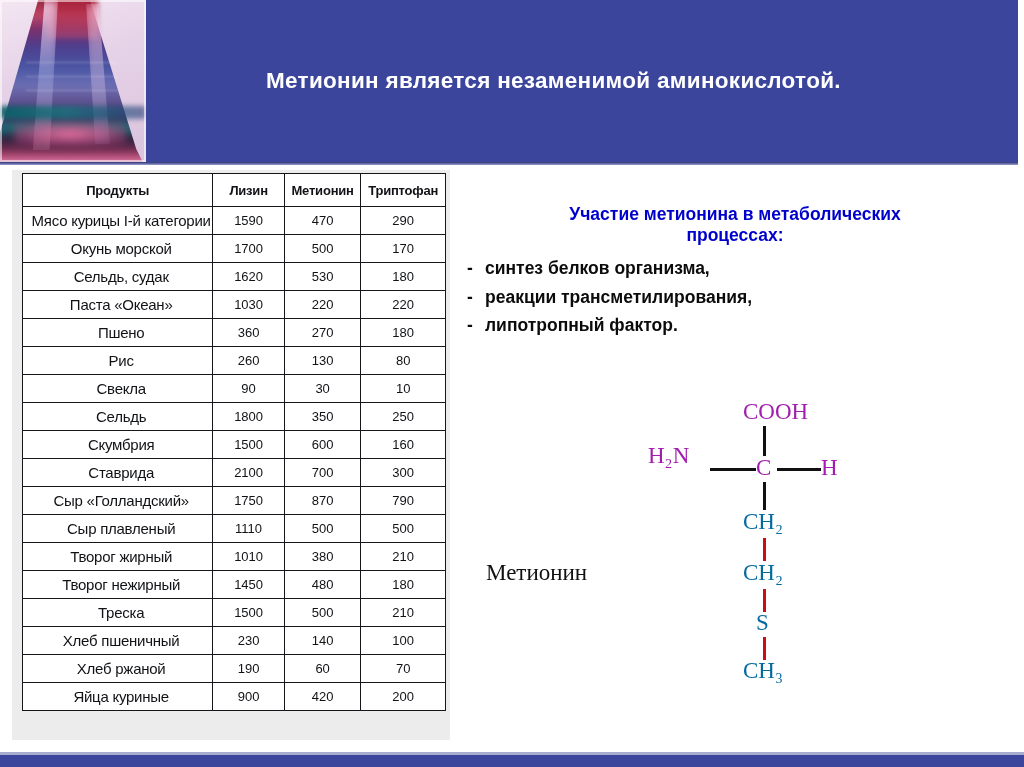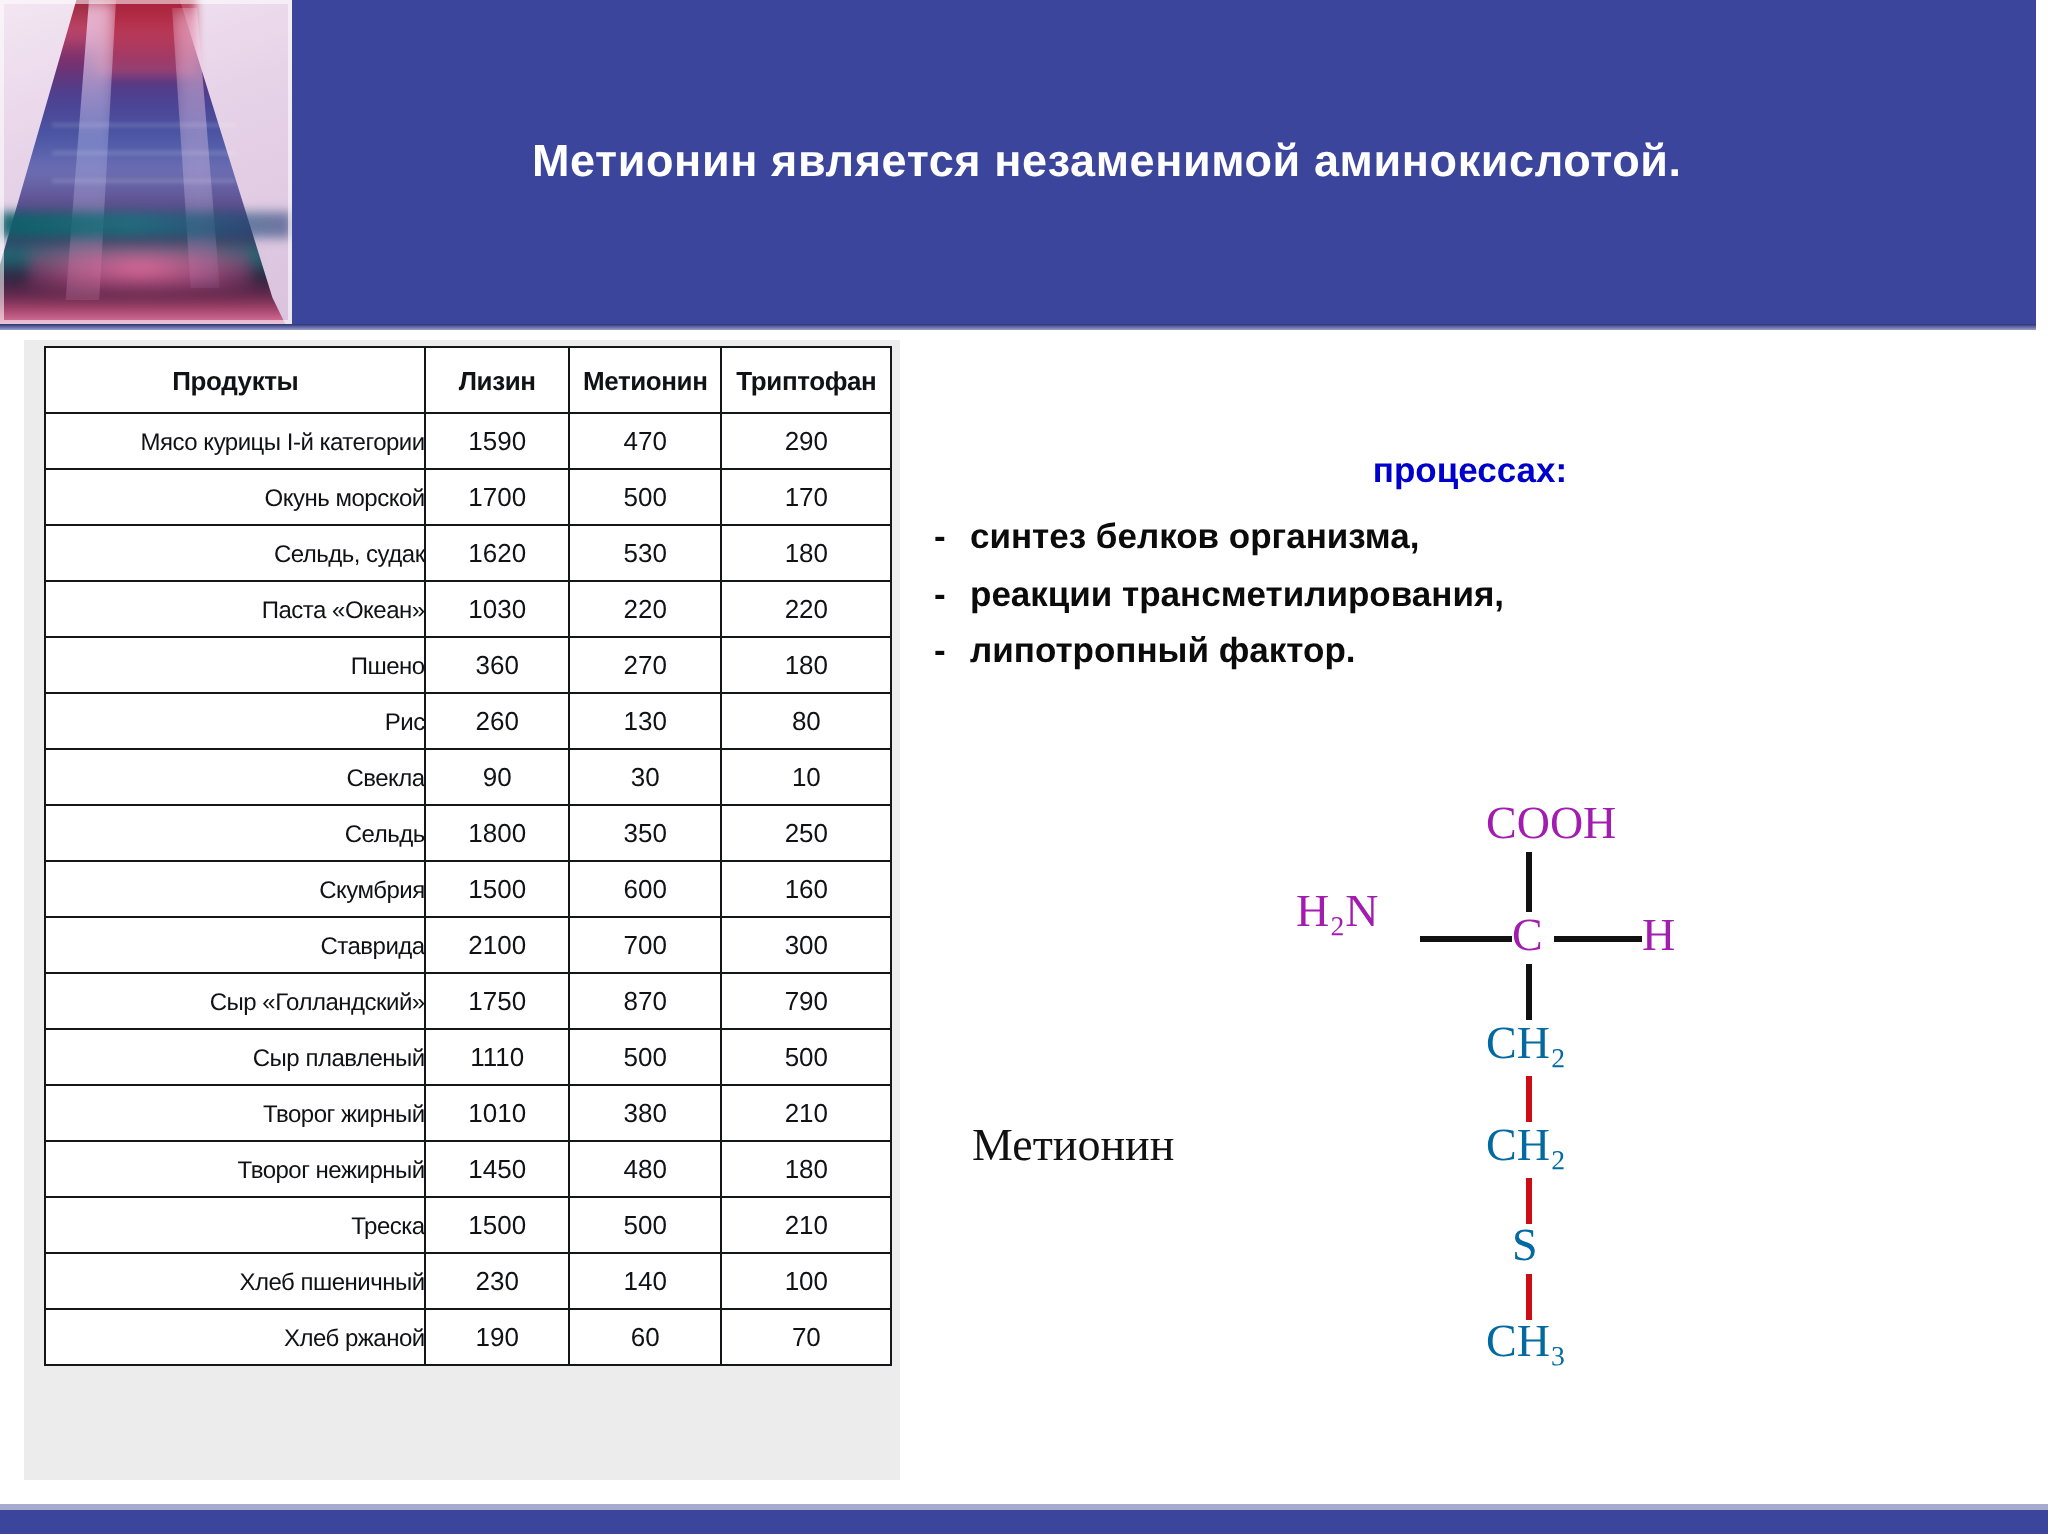--- a/index.html
+++ b/index.html
@@ -162,24 +162,24 @@
     background: #ffffff;
   }
   #nutrient-table thead th {
     font-weight: bold;
     font-size: 13px;
     height: 32px;
     text-align: center;
     letter-spacing: -0.2px;
   }
   #nutrient-table tbody td.prod {
-    text-align: right;
+    text-align: center;
     padding-left: 7px;
     letter-spacing: -0.25px;
-    font-size: 12px;
+    font-size: 15px;
   }
   #nutrient-table tbody td.num {
     text-align: center;
     font-size: 13px;
   }
   col.c-prod { width: 189px; }
   col.c-lys  { width: 71px; }
   col.c-met  { width: 76px; }
   col.c-trp  { width: 84px; }
 
@@ -402,28 +402,34 @@
           <td class="num">230</td>
           <td class="num">140</td>
           <td class="num">100</td>
         </tr>
         <tr>
           <td class="prod">Хлеб ржаной</td>
           <td class="num">190</td>
           <td class="num">60</td>
           <td class="num">70</td>
         </tr>
+        <tr>
+          <td class="prod">Яйца куриные</td>
+          <td class="num">900</td>
+          <td class="num">420</td>
+          <td class="num">200</td>
+        </tr>
       </tbody>
   </table>
 </div>
 
 <div id="right-panel">
 
   <div id="metabolic-heading">
-    <br>
+    <span>Участие метионина в  метаболических</span><br>
     <span>процессах:</span>
   </div>
 
   <ul id="metabolic-list">
       <li><span class="dash">-</span><span>синтез белков организма,</span></li>
       <li><span class="dash">-</span><span>реакции трансметилирования,</span></li>
       <li><span class="dash">-</span><span>липотропный фактор.</span></li>
     </ul>
 
   <div id="structure">

